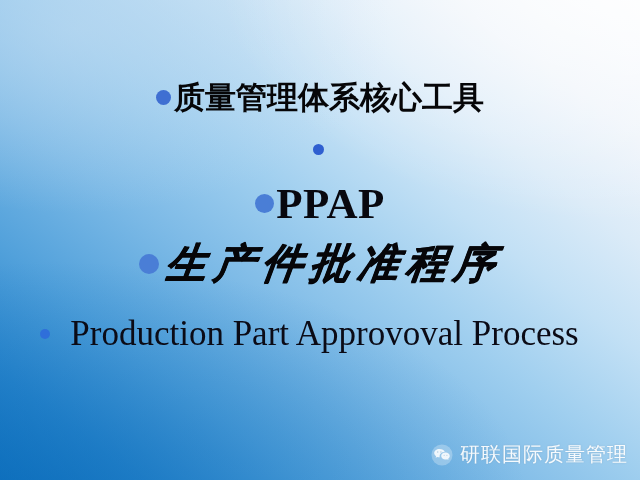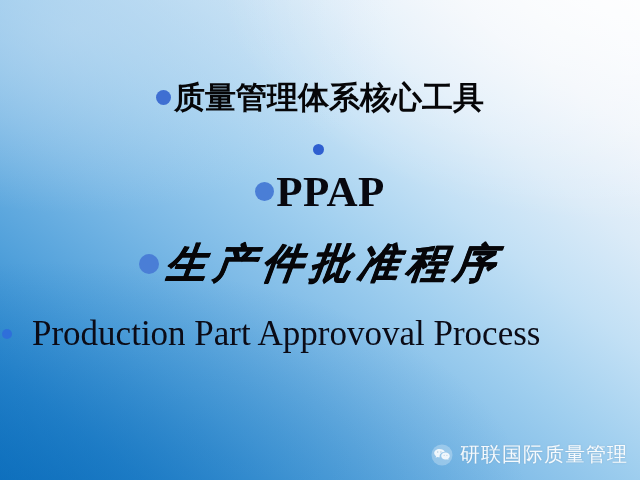--- a/index.html
+++ b/index.html
@@ -104,21 +104,21 @@
     height: 11px;
     background: #2f5fd0;
     margin-left: -4px;
   }
   .line-empty .text {
     font-size: 0;
   }
 
   
   .line-ppap {
-    top: 170px;
+    top: 182px;
     left: 0;
     width: 640px;
     justify-content: center;
   }
   .line-ppap .bullet {
     width: 19px;
     height: 19px;
     background: #4a7ed6;
     margin-right: 2px;
   }
@@ -152,23 +152,23 @@
     line-height: 1;
     letter-spacing: 7px;
     color: #060609;
     transform: skewX(-7deg);
     text-shadow: 0.6px 0 0 #060609, 0 0.6px 0 #060609;
   }
 
   
   .line-english {
     top: 316px;
-    left: 8px;
+    left: 16px;
     width: 593px;
-    justify-content: flex-start;
+    justify-content: center;
   }
   .line-english .bullet {
     width: 10px;
     height: 10px;
     background: #2f6fda;
     margin-right: 20px;
     margin-left: -6px;
   }
   .line-english .text {
     font-family: "Liberation Serif", "DejaVu Serif", serif;

